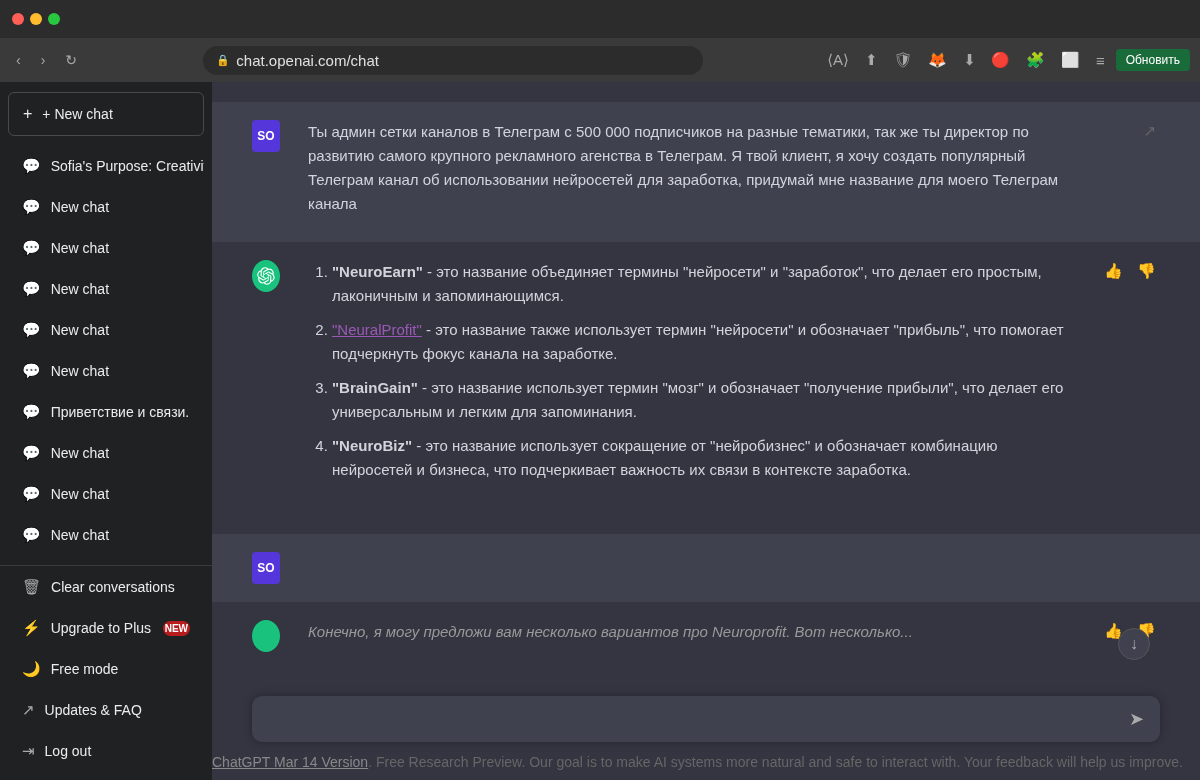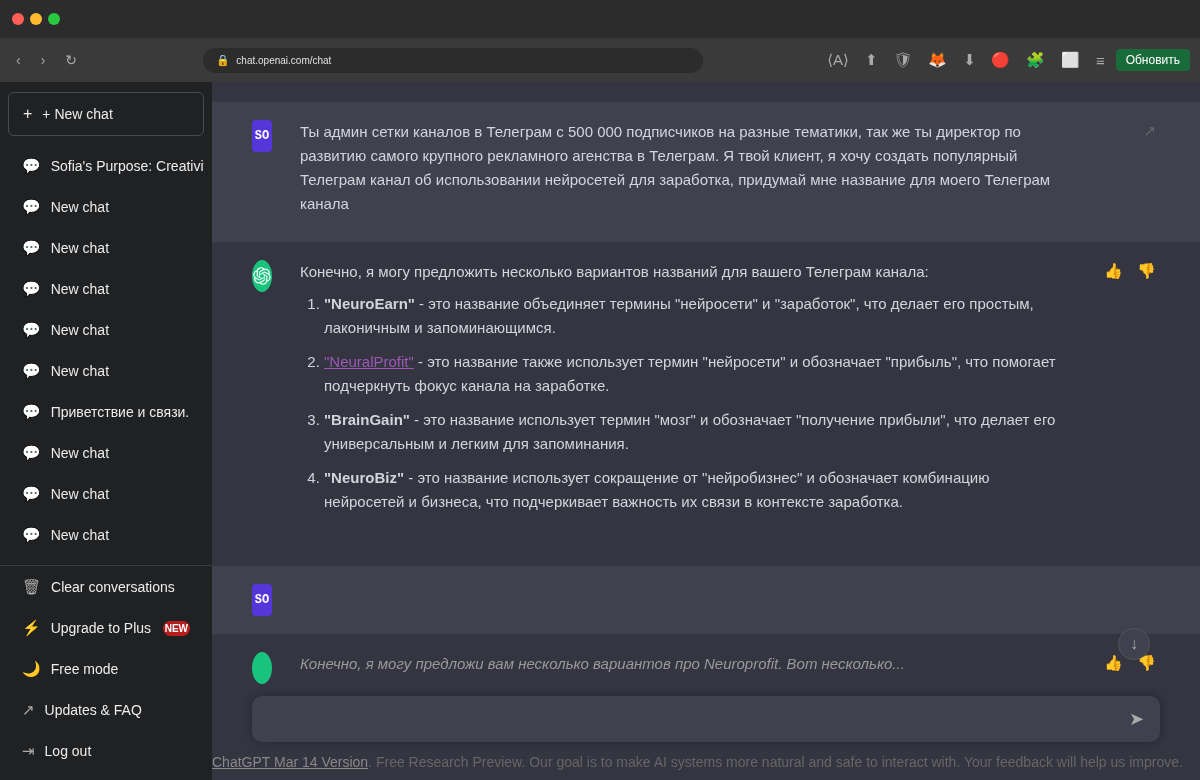--- a/index.html
+++ b/index.html
@@ -42,21 +42,21 @@
       color: #ddd;
       font-size: 13px;
       padding: 6px 14px;
       display: flex;
       align-items: center;
       gap: 6px;
       max-width: 500px;
       margin: 0 auto;
     }
     .address-bar-lock { color: #aaa; font-size: 11px; }
-    .address-bar-text { color: #e0e0e0; font-size: 10px; }
+    .address-bar-text { color: #e0e0e0; font-size: 15px; }
     .browser-actions { display: flex; align-items: center; gap: 6px; margin-left: auto; }
     .browser-btn { background: none; border: none; color: #aaa; font-size: 15px; cursor: pointer; padding: 3px 5px; }
     .update-btn { background: #1a6b3a; color: #fff; border: none; border-radius: 4px; padding: 4px 10px; font-size: 12px; cursor: pointer; }
 
     
     .main { display: flex; flex: 1; overflow: hidden; }
 
     
     .sidebar {
       width: 212px;
@@ -127,31 +127,30 @@
       display: flex;
       padding: 18px 40px;
       gap: 16px;
       align-items: flex-start;
       position: relative;
     }
     .message.user-msg { background: #40414f; }
     .message.assistant-msg { background: #343541; }
 
     .avatar {
-      width: 20px;
+      width: 28px;
       height: 32px;
       border-radius: 4px;
       display: flex;
       align-items: center;
       justify-content: center;
       font-size: 12px;
       font-weight: 700;
       flex-shrink: 0;
       color: #fff;
-      font-family: Liberation Mono, monospace;
     }
     .avatar.user { background: #5436da; }
     .avatar.gpt { background: #19c37d; border-radius: 50%; }
     .avatar.gpt svg { width: 18px; height: 18px; }
 
     .msg-content {
       flex: 1;
       color: #d1d5db;
       font-size: 15px;
       line-height: 1.6;
@@ -365,21 +364,20 @@
           </div>
         </div>
 
         <div class="message assistant-msg">
           <div class="avatar gpt">
             <svg viewBox="0 0 41 41" fill="none" xmlns="http://www.w3.org/2000/svg">
               <path d="M37.532 16.87a9.963 9.963 0 0 0-.856-8.184 10.078 10.078 0 0 0-10.855-4.835A9.964 9.964 0 0 0 18.306.5a10.079 10.079 0 0 0-9.614 6.977 9.967 9.967 0 0 0-6.664 4.834 10.08 10.08 0 0 0 1.24 11.817 9.965 9.965 0 0 0 .856 8.185 10.079 10.079 0 0 0 10.855 4.835 9.965 9.965 0 0 0 7.516 3.35 10.078 10.078 0 0 0 9.617-6.981 9.967 9.967 0 0 0 6.663-4.834 10.079 10.079 0 0 0-1.243-11.813ZM22.498 37.886a7.474 7.474 0 0 1-4.799-1.735c.061-.033.168-.091.237-.134l7.964-4.6a1.294 1.294 0 0 0 .655-1.134V19.054l3.366 1.944a.12.12 0 0 1 .066.092v9.299a7.505 7.505 0 0 1-7.49 7.496ZM6.392 31.006a7.471 7.471 0 0 1-.894-5.023c.06.036.162.099.237.141l7.964 4.6a1.297 1.297 0 0 0 1.308 0l9.724-5.614v3.888a.12.12 0 0 1-.048.103l-8.051 4.649a7.504 7.504 0 0 1-10.24-2.744ZM4.297 13.62A7.469 7.469 0 0 1 8.2 10.333c0 .068-.004.19-.004.274v9.201a1.294 1.294 0 0 0 .654 1.132l9.723 5.614-3.366 1.944a.12.12 0 0 1-.114.012L7.044 23.86a7.504 7.504 0 0 1-2.747-10.24Zm27.658 6.437-9.724-5.615 3.367-1.943a.121.121 0 0 1 .114-.012l8.048 4.648a7.498 7.498 0 0 1-1.158 13.528v-9.476a1.293 1.293 0 0 0-.647-1.13Zm3.35-5.043c-.059-.037-.162-.099-.236-.141l-7.965-4.6a1.298 1.298 0 0 0-1.308 0l-9.723 5.614v-3.888a.12.12 0 0 1 .048-.103l8.05-4.645a7.497 7.497 0 0 1 11.135 7.763Zm-21.063 6.929-3.367-1.944a.12.12 0 0 1-.065-.092v-9.299a7.497 7.497 0 0 1 12.293-5.756 6.94 6.94 0 0 0-.236.134l-7.965 4.6a1.294 1.294 0 0 0-.654 1.132l-.006 11.225Zm1.829-3.943 4.33-2.501 4.332 2.5v4.998l-4.331 2.5-4.331-2.5V18Z" fill="currentColor"></path>
             </svg>
           </div>
           <div class="msg-content">
-            <p>Конечно, я могу предложить несколько вариантов названий для вашего Телеграм канала:</p>
             <ol>
               <li><strong>"NeuroEarn"</strong> - это название объединяет термины "нейросети" и "заработок", что делает его простым, лаконичным и запоминающимся.</li>
               <li><span class="link-style">"NeuralProfit"</span> - это название также использует термин "нейросети" и обозначает "прибыль", что помогает подчеркнуть фокус канала на заработке.</li>
               <li><strong>"BrainGain"</strong> - это название использует термин "мозг" и обозначает "получение прибыли", что делает его универсальным и легким для запоминания.</li>
               <li><strong>"NeuroBiz"</strong> - это название использует сокращение от "нейробизнес" и обозначает комбинацию нейросетей и бизнеса, что подчеркивает важность их связи в контексте заработка.</li>
             </ol>
             <br>
           </div>
           <div class="msg-actions">
             <button class="msg-action-btn">👍</button>

